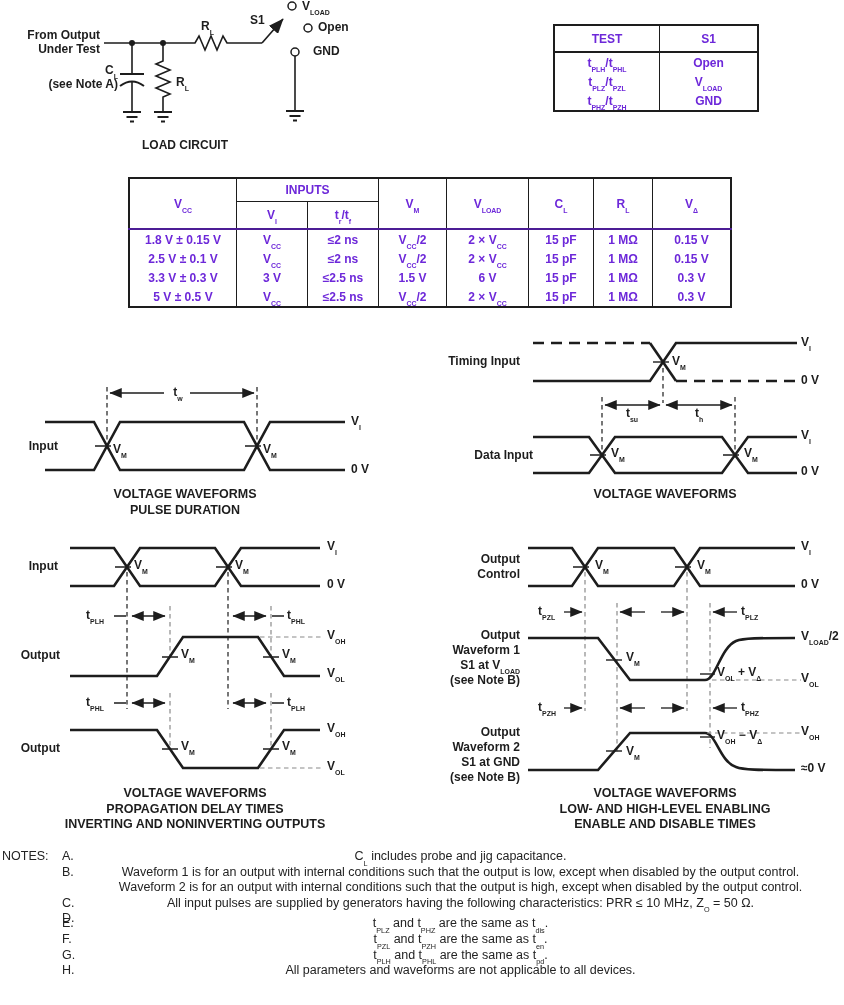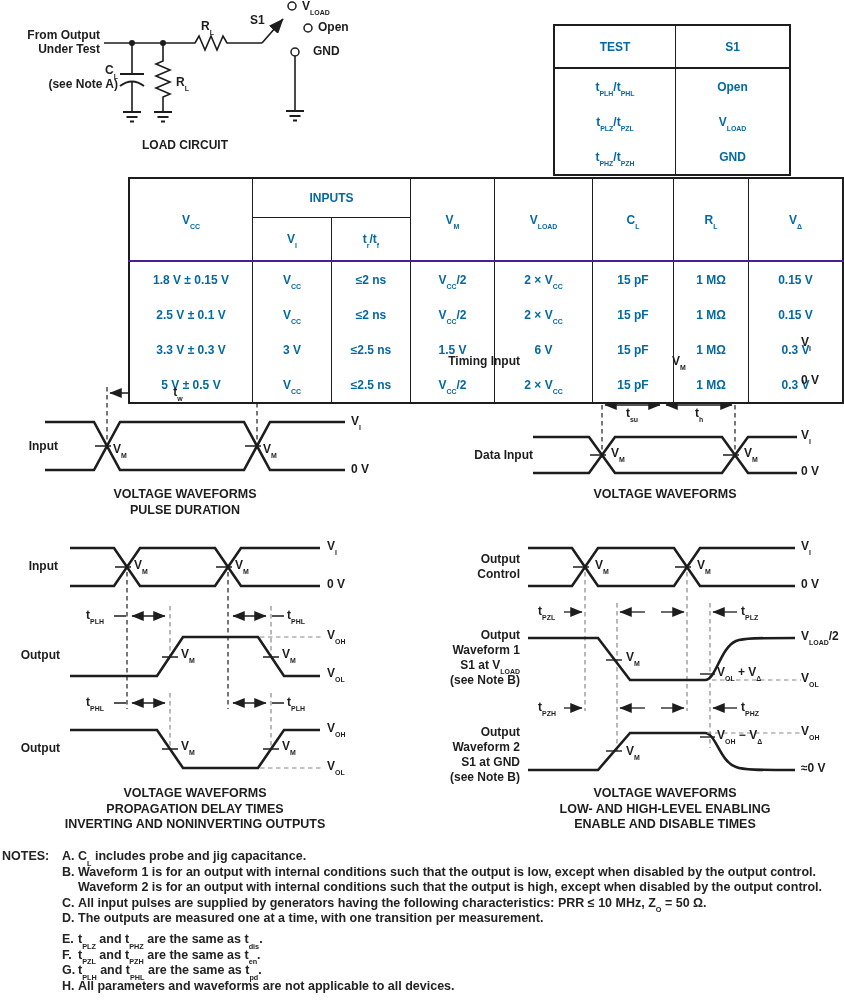--- a/index.html
+++ b/index.html
@@ -10,34 +10,34 @@
   .ml{line-height:14px;white-space:normal;}
   .ml span{display:block;}
   .rt{text-align:right;}
   .ctr{text-align:center;}
   .lh15 span{display:block;line-height:15px;}
   sub{font-size:58%;line-height:0;position:relative;top:0.3em;}
   .cap{position:absolute;font-weight:bold;font-size:12.5px;line-height:15.5px;text-align:center;color:#1d1d1d;}
   .cap span{display:block;}
   table.tbl{position:absolute;border-collapse:collapse;table-layout:fixed;background:#fff;}
   .tbl th,.tbl td{font-family:"Liberation Sans",sans-serif;font-weight:bold;font-size:12px;
-        text-align:center;vertical-align:middle;padding:8px;color:#0369a1;}
+        text-align:center;vertical-align:middle;padding:0;color:#6d28d9;}
   table.test{left:553px;top:24px;width:201px;border:2px solid #1d1d1d;}
   .test thead th{height:25px;border-bottom:2px solid #1d1d1d;}
   .test td{height:19px;}
   .test .c2{border-left:1px solid #1d1d1d;}
   table.param{left:128px;top:177px;width:594px;border:2px solid #1d1d1d;}
   .param th,.param td{border-left:1px solid #1d1d1d;}
   .param .r1 th{height:22px;}
   .param .r2 th{height:26px;}
   .param th.inputs{border-bottom:1px solid #1d1d1d;}
   .param tbody td{height:19px;border-top:none;}
   .param tbody tr.first td{border-top:2px solid #4c1d95;}
   .notes{position:absolute;left:2px;top:849px;width:841px;font-size:12.5px;line-height:15.6px;color:#232323;}
-  .note{position:relative;padding-left:76px;font-weight:700;}
+  .note{position:relative;padding-left:76px;font-weight:400;text-align:center;}
   .note.gap{margin-top:5px;}
   .nl{position:absolute;left:60px;}
   .ntitle{position:absolute;left:0;}
 </style>
 </head>
 <body>
 
 <div class="page">
 
   <svg class="art" width="844" height="1005" viewBox="0 0 844 1005">
@@ -327,21 +327,20 @@
     <div class="note">
       <span class="nl">B.</span>
       <span>Waveform 1 is for an output with internal conditions such that the output is low, except when disabled by the output control.<br>Waveform 2 is for an output with internal conditions such that the output is high, except when disabled by the output control.</span>
     </div>
     <div class="note">
       <span class="nl">C.</span>
       <span>All input pulses are supplied by generators having the following characteristics: PRR ≤ 10 MHz, Z<sub>O</sub> = 50 Ω.</span>
     </div>
     <div class="note">
       <span class="nl">D.</span>
-      <span>The outputs are measured one at a time, with one transition per measurement.</span>
     </div>
     <div class="note gap">
       <span class="nl">E.</span>
       <span>t<sub>PLZ</sub> and t<sub>PHZ</sub> are the same as t<sub>dis</sub>.</span>
     </div>
     <div class="note">
       <span class="nl">F.</span>
       <span>t<sub>PZL</sub> and t<sub>PZH</sub> are the same as t<sub>en</sub>.</span>
     </div>
     <div class="note">

